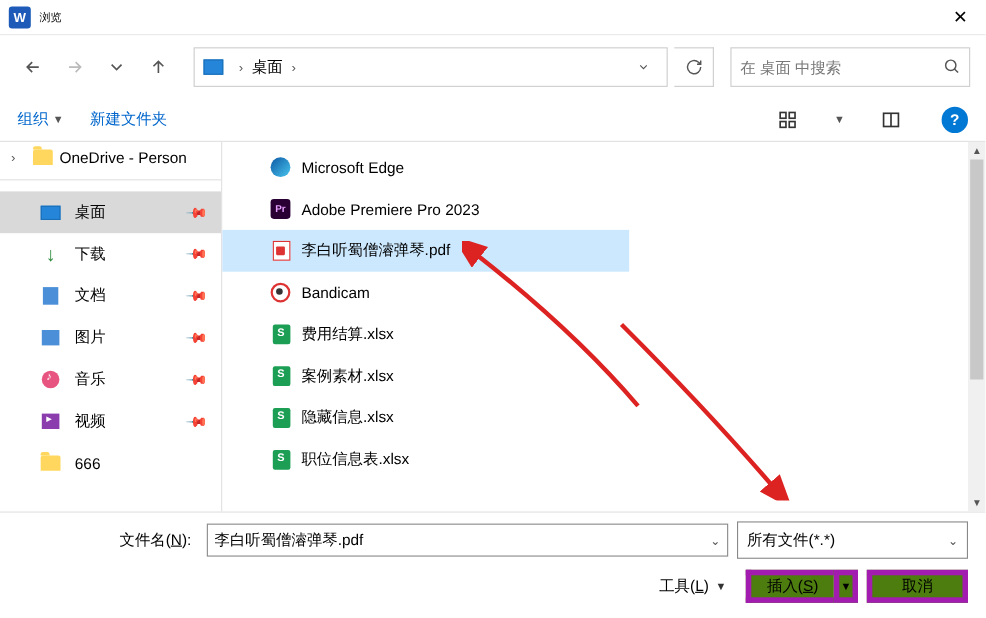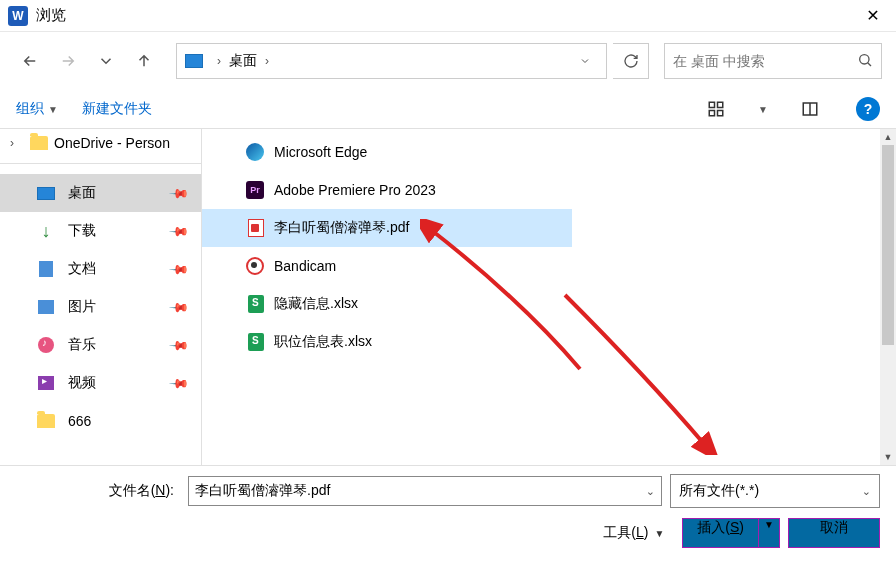--- a/index.html
+++ b/index.html
@@ -1,20 +1,20 @@
 <!DOCTYPE html>
 <html><head>
 <meta charset="utf-8">
 <style>
 * { box-sizing: border-box; margin: 0; padding: 0; font-family: "Microsoft YaHei", "Segoe UI", sans-serif; }
 body { background: #fff; width: 896px; height: 562px; overflow: hidden; font-size: 14px; color: #000; }
 
 .titlebar { height: 32px; display: flex; align-items: center; padding: 0 0 0 8px; border-bottom: 1px solid #e8e8e8; }
 .titlebar .word-icon { width: 20px; height: 20px; background: #1e5bb8; border-radius: 3px; display: flex; align-items: center; justify-content: center; color: #fff; font-size: 12px; font-weight: bold; margin-right: 8px; }
-.titlebar .title { flex: 1; font-size: 15px; }
+.titlebar .title { flex: 1; font-size: 10px; }
 .titlebar .close { width: 46px; height: 32px; display: flex; align-items: center; justify-content: center; font-size: 16px; cursor: pointer; }
 
 .navbar { height: 58px; display: flex; align-items: center; padding: 0 14px; gap: 6px; }
 .nav-btn { width: 32px; height: 32px; display: flex; align-items: center; justify-content: center; color: #555; cursor: pointer; }
 .nav-btn.disabled { color: #bbb; }
 .nav-btn svg { width: 18px; height: 18px; }
 .path-box { flex: 1; height: 36px; border: 1px solid #ccc; display: flex; align-items: center; padding: 0 8px; margin-left: 10px; }
 .path-box .monitor-icon { width: 18px; height: 14px; background: #2585d8; border: 1px solid #1a6fb8; position: relative; margin-right: 10px; }
 .path-box .crumb { padding: 0 4px; }
 .path-box .chev { padding: 0 4px; color: #555; font-size: 12px; }
@@ -80,21 +80,21 @@
 .fn-row { display: flex; align-items: center; gap: 8px; margin-bottom: 10px; }
 .fn-label { width: 164px; text-align: right; padding-right: 6px; }
 .fn-label u { text-decoration: underline; }
 .fn-input { flex: 1; height: 30px; border: 1px solid #888; padding: 0 6px; display: flex; align-items: center; justify-content: space-between; }
 .fn-input .chev { font-size: 11px; color: #555; }
 .ft-select { width: 210px; height: 30px; border: 1px solid #888; padding: 16px 8px; display: flex; align-items: center; justify-content: space-between; }
 .ft-select .chev { font-size: 11px; color: #555; }
 .btn-row { display: flex; align-items: center; justify-content: flex-end; gap: 8px; }
 .tools-link { margin-right: 10px; display: flex; align-items: center; gap: 6px; cursor: pointer; }
 .tools-link .chev { font-size: 10px; color: #333; }
-.btn { height: 30px; border: 1px solid #a21caf; background: #0369a1; padding: 0 14px; display: flex; align-items: flex-start; cursor: pointer; }
+.btn { height: 30px; border: 5px solid #a21caf; background: #4d7c0f; padding: 0 14px; display: flex; align-items: center; cursor: pointer; }
 .btn-split { display: flex; }
 .btn-split .main { border-right: none; }
 .btn-split .drop { width: 22px; padding: 0; justify-content: center; font-size: 10px; }
 .btn u { text-decoration: underline; }
 
 .sb-track { position: absolute; right: 0; top: 0; bottom: 0; width: 16px; background: #f0f0f0; }
 .sb-btn { height: 16px; display: flex; align-items: center; justify-content: center; font-size: 9px; color: #555; }
 .sb-thumb { position: absolute; top: 16px; left: 2px; right: 2px; height: 200px; background: #c8c8c8; }
 </style>
 </head>
@@ -260,20 +260,32 @@
         <span class="fi-icon">
           <span class="pdf-icon"></span>
         </span>
         <span>李白听蜀僧濬弹琴.pdf</span>
       </div>
       <div class="file-row">
         <span class="fi-icon">
           <span class="bandi-icon"></span>
         </span>
         <span>Bandicam</span>
+      </div>
+      <div class="file-row">
+        <span class="fi-icon">
+          <span class="xlsx-icon"></span>
+        </span>
+        <span>费用结算.xlsx</span>
+      </div>
+      <div class="file-row">
+        <span class="fi-icon">
+          <span class="xlsx-icon"></span>
+        </span>
+        <span>案例素材.xlsx</span>
       </div>
       <div class="file-row">
         <span class="fi-icon">
           <span class="xlsx-icon"></span>
         </span>
         <span>隐藏信息.xlsx</span>
       </div>
       <div class="file-row">
         <span class="fi-icon">
           <span class="xlsx-icon"></span>

